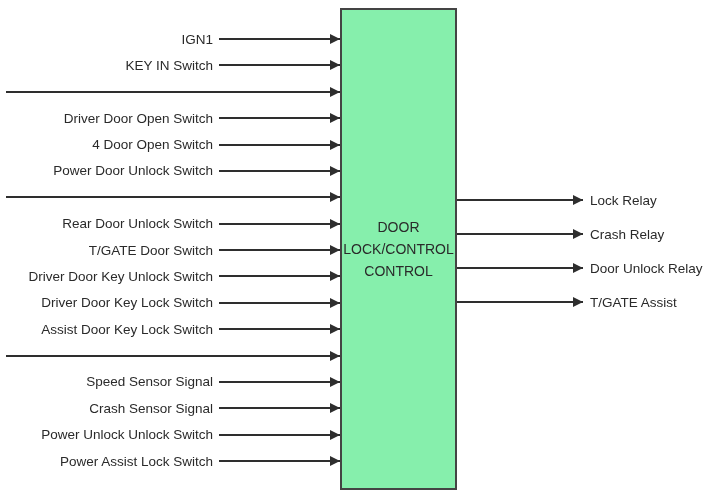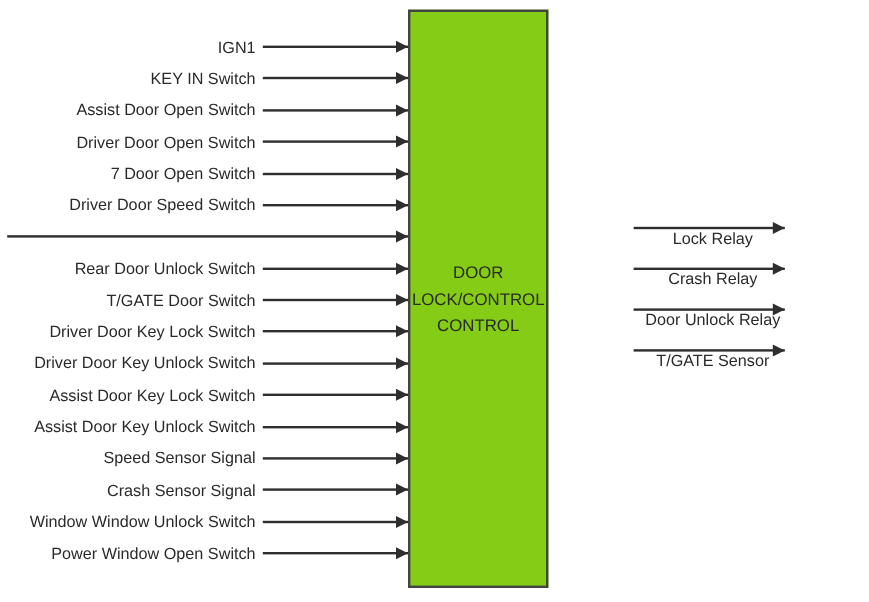--- a/index.html
+++ b/index.html
@@ -26,33 +26,33 @@
   }
   .ah{
     position:absolute;right:0;top:-4px;width:0;height:0;display:block;
     border-left:10px solid #2e2e2e;
     border-top:5px solid transparent;
     border-bottom:5px solid transparent;
   }
   
   .block{
     position:absolute;left:340px;top:8px;width:117px;height:482px;
-    box-sizing:border-box;border:2px solid #444444;background:#84cc16;
+    box-sizing:border-box;border:2px solid #444444;background:#86efac;
     display:flex;align-items:center;justify-content:center;
   }
   .block-title{
     text-align:center;font-size:14px;line-height:22px;color:#2a2a2a;
     white-space:nowrap;
   }
   
   .outputs{
     position:absolute;left:457px;top:189px;width:267px;height:124px;
     display:flex;flex-direction:column;justify-content:space-between;
   }
-  .out-row{display:flex;align-items:center;height:22px;flex-direction:column;}
+  .out-row{display:flex;align-items:center;height:22px;}
   .out-row .wire-out{
     width:126px;height:2px;background:#2e2e2e;position:relative;flex:none;
   }
   .out-row .lbl{
     margin-left:7px;font-size:13.5px;white-space:nowrap;text-align:left;
   }
 </style>
 </head>
 <body>
 
@@ -66,39 +66,38 @@
           <i class="ah"></i>
         </span>
     </div>
     <div class="in-row">
       <span class="lbl">KEY IN Switch</span>
       <span class="wire">
           <i class="ah"></i>
         </span>
     </div>
     <div class="in-row">
-      <span class="lbl">Assist Door Open Switch</span>
       <span class="wire">
           <i class="ah"></i>
         </span>
     </div>
     <div class="in-row">
       <span class="lbl">Driver Door Open Switch</span>
       <span class="wire">
           <i class="ah"></i>
         </span>
     </div>
     <div class="in-row">
-      <span class="lbl">7 Door Open Switch</span>
-      <span class="wire">
-          <i class="ah"></i>
-        </span>
-    </div>
-    <div class="in-row">
-      <span class="lbl">Driver Door Speed Switch</span>
+      <span class="lbl">4 Door Open Switch</span>
+      <span class="wire">
+          <i class="ah"></i>
+        </span>
+    </div>
+    <div class="in-row">
+      <span class="lbl">Power Door Unlock Switch</span>
       <span class="wire">
           <i class="ah"></i>
         </span>
     </div>
     <div class="in-row">
       <span class="wire">
           <i class="ah"></i>
         </span>
     </div>
     <div class="in-row">
@@ -107,63 +106,62 @@
           <i class="ah"></i>
         </span>
     </div>
     <div class="in-row">
       <span class="lbl">T/GATE Door Switch</span>
       <span class="wire">
           <i class="ah"></i>
         </span>
     </div>
     <div class="in-row">
+      <span class="lbl">Driver Door Key Unlock Switch</span>
+      <span class="wire">
+          <i class="ah"></i>
+        </span>
+    </div>
+    <div class="in-row">
       <span class="lbl">Driver Door Key Lock Switch</span>
       <span class="wire">
           <i class="ah"></i>
         </span>
     </div>
     <div class="in-row">
-      <span class="lbl">Driver Door Key Unlock Switch</span>
-      <span class="wire">
-          <i class="ah"></i>
-        </span>
-    </div>
-    <div class="in-row">
       <span class="lbl">Assist Door Key Lock Switch</span>
       <span class="wire">
           <i class="ah"></i>
         </span>
     </div>
     <div class="in-row">
-      <span class="lbl">Assist Door Key Unlock Switch</span>
       <span class="wire">
           <i class="ah"></i>
         </span>
     </div>
     <div class="in-row">
       <span class="lbl">Speed Sensor Signal</span>
       <span class="wire">
           <i class="ah"></i>
         </span>
     </div>
     <div class="in-row">
       <span class="lbl">Crash Sensor Signal</span>
       <span class="wire">
           <i class="ah"></i>
         </span>
     </div>
     <div class="in-row">
-      <span class="lbl">Window Window Unlock Switch</span>
-      <span class="wire">
-          <i class="ah"></i>
-        </span>
-    </div>
-    <div class="in-row">
-      <span class="lbl">Power Window Open Switch</span>
+      <span class="lbl">Power Unlock Unlock Switch</span>
+      <span class="wire">
+          <i class="ah"></i>
+        </span>
+    </div>
+    <div class="in-row">
+      <span class="lbl">Power Assist Lock Switch</span>
       <span class="wire">
           <i class="ah"></i>
         </span>
     </div>
 
   </div>
 
   <div class="block">
     <div class="block-title">
       <div>DOOR</div>
@@ -189,18 +187,18 @@
     <div class="out-row">
       <span class="wire-out">
           <i class="ah"></i>
         </span>
       <span class="lbl">Door Unlock Relay</span>
     </div>
     <div class="out-row">
       <span class="wire-out">
           <i class="ah"></i>
         </span>
-      <span class="lbl">T/GATE Sensor</span>
+      <span class="lbl">T/GATE Assist</span>
     </div>
 
   </div>
 
 </div>
 
 </body></html>

